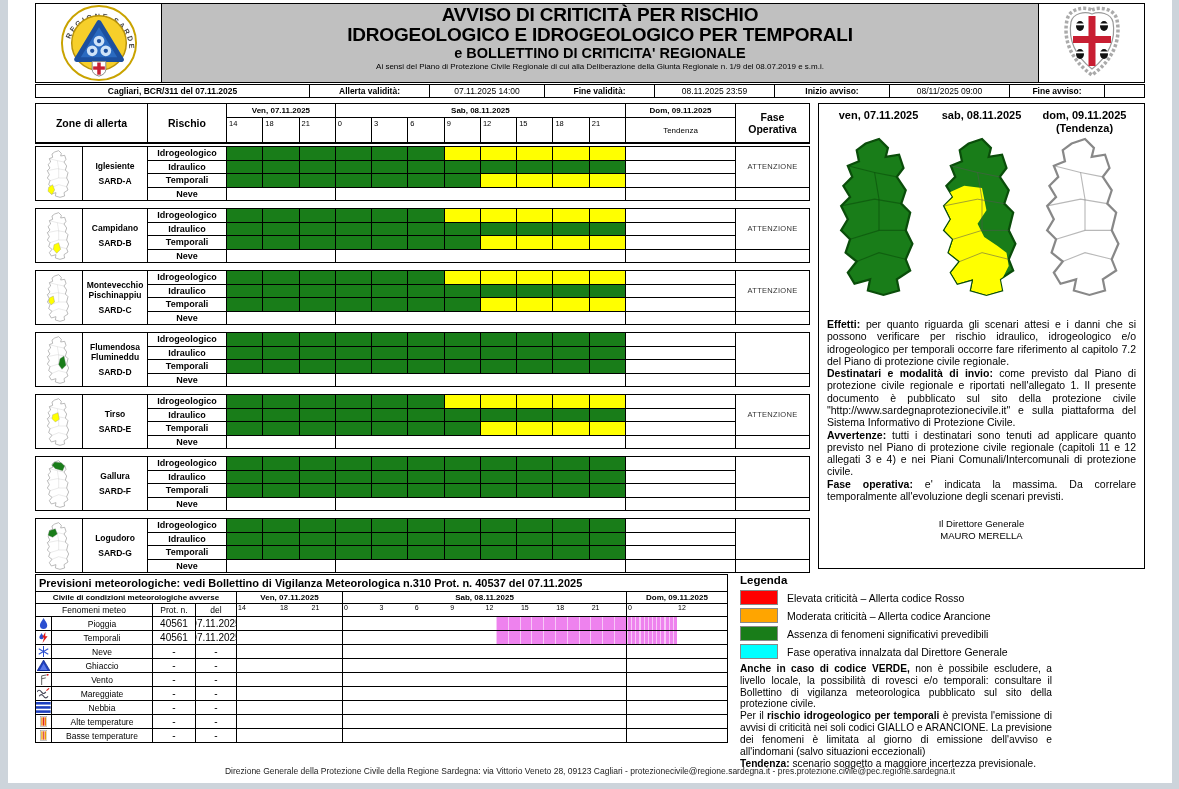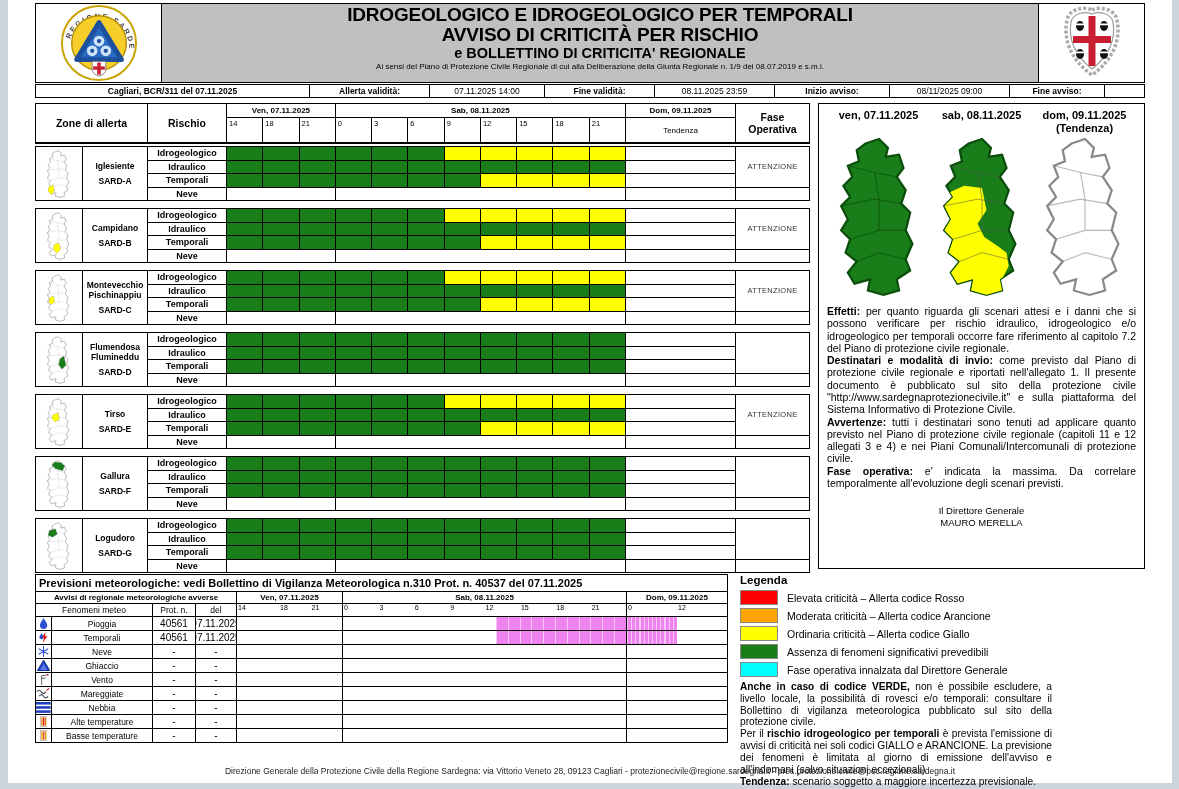--- a/index.html
+++ b/index.html
@@ -42,21 +42,21 @@
   .zname{grid-row:1/5;grid-column:2;display:flex;flex-direction:column;align-items:center;justify-content:center;text-align:center;font-weight:bold;font-size:8.5px;line-height:1.2;gap:5px;padding:0 1px;}
   .rlabel{grid-column:3;font-weight:bold;font-size:9px;display:flex;align-items:center;justify-content:center;}
   .fase{font-size:7.5px;color:#333;display:flex;align-items:center;justify-content:center;letter-spacing:.3px;}
 
   
   .rpanel{left:810px;top:103px;width:327px;height:466px;border:1px solid #000;padding:5px 8px;}
   .mapcols{display:flex;justify-content:space-between;}
   .mapcol{width:104px;text-align:center;}
   .mtitle{font-weight:bold;font-size:11px;line-height:1.15;height:25px;}
   svg.big{width:98px;height:166px;}
-  .rp-text{margin-top:1px;}
+  .rp-text{margin-top:14px;}
   .rp-text p{font-size:10.5px;line-height:1.17;text-align:justify;}
   .rp-sign{text-align:center;font-size:9.5px;margin-top:16px;line-height:1.2;}
 
   
   .meteo{left:27px;top:574px;width:693px;display:grid;gap:1px;background:#000;border:1px solid #000;
          grid-template-columns:15px 100px 42px 40px 105px 283px 100px;
          grid-template-rows:16px 11px 12px repeat(9,13px);}
   .m-title{grid-column:1/8;font-weight:bold;font-size:11px;display:flex;align-items:center;padding-left:3px;}
   .m-group{grid-column:1/5;font-weight:bold;font-size:8px;display:flex;align-items:center;justify-content:center;}
   .m-day{font-weight:bold;font-size:8px;display:flex;align-items:center;justify-content:center;}
@@ -102,22 +102,22 @@
         <circle cx="33" cy="48" r="5.5" fill="#cfe3f8"></circle>
           <circle cx="33" cy="48" r="2.2" fill="#1c4f9e"></circle>
         <circle cx="47" cy="48" r="5.5" fill="#cfe3f8"></circle>
           <circle cx="47" cy="48" r="2.2" fill="#1c4f9e"></circle>
         <path d="M33,59 h14 v8 q0,5 -7,7 q-7,-2 -7,-7 Z" fill="#fff" stroke="#888"></path>
         <rect x="38.2" y="60" width="3.6" height="12.5" fill="#c81e32"></rect>
         <rect x="34" y="64" width="12" height="3.4" fill="#c81e32"></rect>
       </svg>
     </div>
     <div class="title-cell">
+      <div class="t-main">AVVISO DI CRITICITÀ PER RISCHIO</div>
       <div class="t-main">IDROGEOLOGICO E IDROGEOLOGICO PER TEMPORALI</div>
-      <div class="t-main">AVVISO DI CRITICITÀ PER RISCHIO</div>
       <div class="t-sub">e BOLLETTINO DI CRITICITA' REGIONALE</div>
       <div class="t-note">Ai sensi del Piano di Protezione Civile Regionale di cui alla Deliberazione della Giunta Regionale n. 1/9 del 08.07.2019 e s.m.i.</div>
     </div>
     <div class="logo-cell r">
       <svg width="64" height="74" viewBox="0 0 64 74">
         <path d="M32,4 C40,0 55,3 57,14 C61,34 53,54 32,69 C11,54 3,34 7,14 C9,3 24,0 32,4 Z" fill="#fff" stroke="#aaa" stroke-width="3.5" stroke-dasharray="3 2"></path>
         <path d="M32,8 C39,5 51,7 53,16 C56,33 49,50 32,63 C15,50 8,33 11,16 C13,7 25,5 32,8 Z" fill="#fff" stroke="#999" stroke-width="1.2"></path>
         <rect x="28.5" y="10" width="7" height="50" fill="#c81e32"></rect>
         <rect x="13" y="30" width="38" height="7" fill="#c81e32"></rect>
         <g fill="#111">
@@ -636,21 +636,21 @@
         <p><span class="b">Fase operativa:</span><span class=""> e' indicata la massima. Da correlare temporalmente all'evoluzione degli scenari previsti.</span></p>
       </div>
     <div class="rp-sign">
       <div>Il Direttore Generale</div>
       <div>MAURO MERELLA</div>
     </div>
   </div>
 
   <div class="abs meteo" id="meteo">
     <div class="cell m-title">Previsioni meteorologiche: vedi Bollettino di Vigilanza Meteorologica n.310 Prot. n. 40537 del 07.11.2025</div>
-  <div class="cell m-group">Avvisi di regionale meteorologiche avverse</div>
+  <div class="cell m-group">Civile di condizioni meteorologiche avverse</div>
       <div class="cell m-day" style="grid-column:5;grid-row:2">Ven, 07.11.2025</div>
       <div class="cell m-day" style="grid-column:6;grid-row:2">Sab, 08.11.2025</div>
       <div class="cell m-day" style="grid-column:7;grid-row:2">Dom, 09.11.2025</div>
       <div class="cell m-colhead m-fen" style="grid-row:3">Fenomeni meteo</div>
       <div class="cell m-colhead" style="grid-row:3;grid-column:3">Prot. n.</div>
       <div class="cell m-colhead" style="grid-row:3;grid-column:4">del</div>
       <div class="cell m-day-cell" style="grid-row:3;grid-column:5">
         <span class="m-tick" style="left:0%">14</span>
         <span class="m-tick" style="left:40%">18</span>
         <span class="m-tick" style="left:70%">21</span>
@@ -808,24 +808,20 @@
     <div id="lg-items">
         <div class="lg-item">
           <div class="lg-swatch" style="background:#ff0000"></div>
           <div class="lg-label">Elevata criticità – Allerta codice Rosso</div>
         </div>
         <div class="lg-item">
           <div class="lg-swatch" style="background:#ffa500"></div>
           <div class="lg-label">Moderata criticità – Allerta codice Arancione</div>
         </div>
         <div class="lg-item">
-          <div class="lg-swatch" style="background:#ffff00"></div>
-          <div class="lg-label">Ordinaria criticità – Allerta codice Giallo</div>
-        </div>
-        <div class="lg-item">
           <div class="lg-swatch" style="background:#197d19"></div>
           <div class="lg-label">Assenza di fenomeni significativi prevedibili</div>
         </div>
         <div class="lg-item">
           <div class="lg-swatch" style="background:#00ffff"></div>
           <div class="lg-label">Fase operativa innalzata dal Direttore Generale</div>
         </div>
       </div>
     <div class="lg-notes" id="lg-notes">
         <p><span class="b">Anche in caso di codice VERDE,</span><span class=""> non è possibile escludere, a livello locale, la possibilità di rovesci e/o temporali: consultare il Bollettino di vigilanza meteorologica pubblicato sul sito della protezione civile.</span></p>

